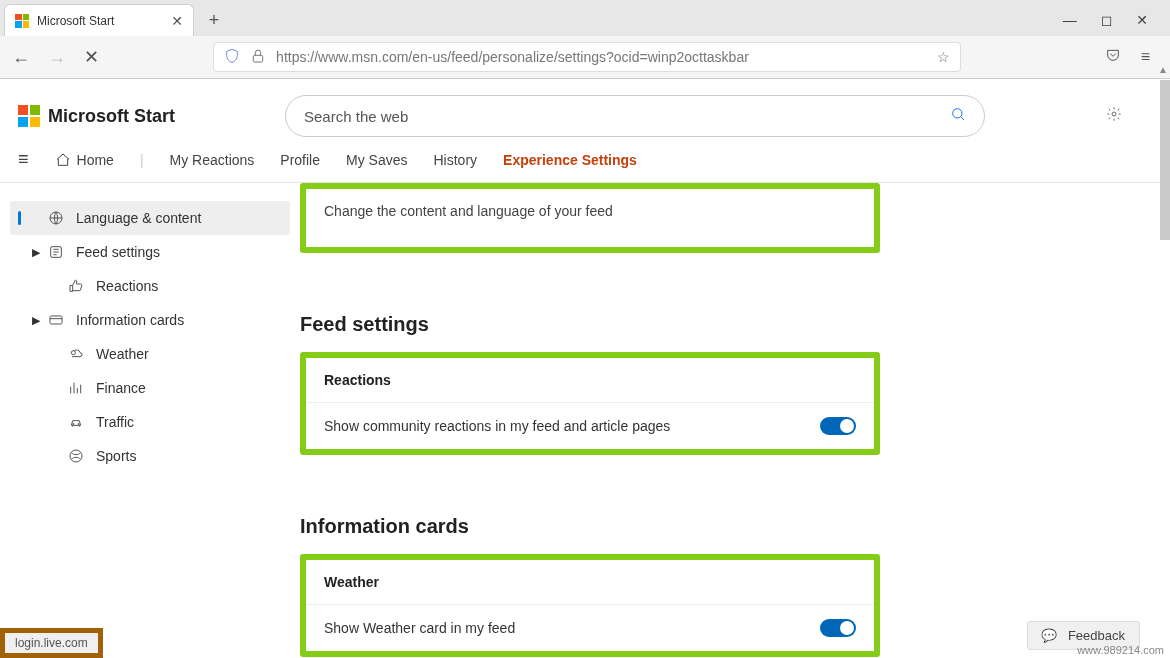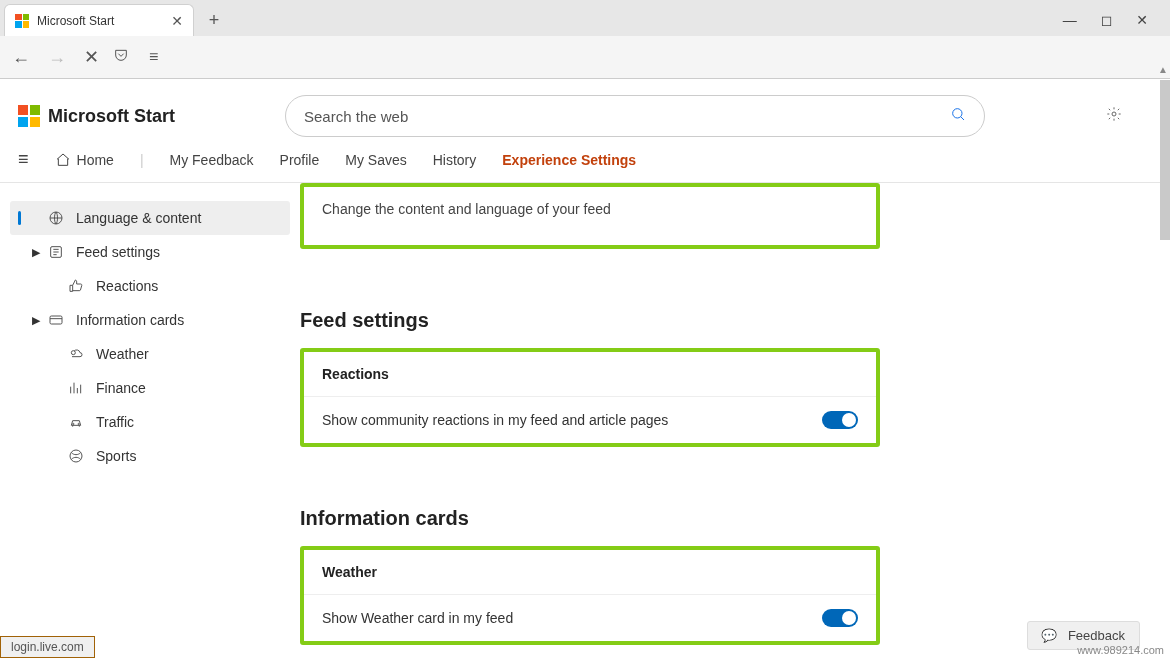--- a/index.html
+++ b/index.html
@@ -43,34 +43,34 @@
     .body-row { display:flex; }
     .sidebar { width: 300px; padding: 18px 10px; }
     .side-item { display:flex; align-items:center; gap:12px; padding: 9px 14px 9px 38px; font-size:14px; color:#333; border-radius:3px; position:relative; }
     .side-item.selected { background:#eee; }
     .side-item.selected::before { content:""; position:absolute; left:8px; top:10px; bottom:10px; width:3px; background:#0078d4; border-radius:2px; }
     .side-item .caret { position:absolute; left:22px; font-size:11px; color:#333; }
     .side-item .ico { width:16px; display:flex; justify-content:center; color:#555; }
     .side-sub { padding-left: 58px; }
 
     .content { flex:1; padding: 0 40px 40px 0; max-width: 620px; }
-    .card { border:4px solid #84cc16; border-radius:3px; background:#fff; margin-bottom: 4px; }
+    .card { border:6px solid #84cc16; border-radius:3px; background:#fff; margin-bottom: 4px; }
     .card-pad { padding: 14px 18px; }
     .card-desc { color:#444; font-size:14px; margin-bottom:14px; }
     .dropdown { border:1px solid #bbb; background:#f6f6f6; padding:9px 12px; font-size:14px; color:#333; display:flex; align-items:center; border-radius:2px; }
     .dropdown .chev { margin-left:auto; color:#555; }
 
     .section-title { font-size:20px; font-weight:600; margin: 60px 0 16px 0; color:#222; }
     .sub-header { font-weight:600; font-size:14px; padding:14px 18px; border-bottom:1px solid #eee; color:#222; }
     .row-setting { display:flex; align-items:center; padding:14px 18px; font-size:14px; color:#333; }
     .toggle { margin-left:auto; width:36px; height:18px; background:#0067b8; border-radius:10px; position:relative; }
     .toggle::after { content:""; position:absolute; right:2px; top:2px; width:14px; height:14px; background:#fff; border-radius:50%; }
 
     
-    .status-bar { position:absolute; bottom:0; left:0; background:#f0f0f0; border:1px solid #a16207; padding:3px 10px; font-size:12px; color:#555; }
+    .status-bar { position:absolute; bottom:0; left:0; background:#f0f0f0; border:5px solid #a16207; padding:3px 10px; font-size:12px; color:#555; }
     .feedback { position:absolute; bottom:8px; right:30px; background:#f0f0f0; border:1px solid #ddd; padding:6px 14px; font-size:13px; color:#444; display:flex; align-items:center; gap:10px; border-radius:3px; }
     .watermark { position:absolute; bottom:2px; right:6px; font-size:11px; color:#888;text-align:right; }
 
     
     .scroll-thumb { position:absolute; right:0; top:80px; width:10px; height:160px; background:#c9c9c9; }
     .scroll-up { position:absolute; right:2px; top:64px; font-size:10px; color:#888; }
 
     svg { width:16px; height:16px; stroke:currentColor; fill:none; stroke-width:1.5; }
   </style>
 </head>
@@ -93,20 +93,35 @@
       <span>—</span>
       <span>◻</span>
       <span>✕</span>
     </div>
   </div>
   <div class="addr-bar">
     <div class="nav-btns">
       <span>←</span>
       <span style="color:#bbb;">→</span>
       <span>✕</span>
+    </div>
+    <div class="url-field">
+      <span class="shield">
+        <svg viewBox="0 0 24 24">
+            <path d="M12 2l8 3v6c0 5-3.5 9-8 11-4.5-2-8-6-8-11V5l8-3z"></path>
+          </svg>
+      </span>
+      <span class="lock">
+        <svg viewBox="0 0 24 24">
+            <rect x="5" y="11" width="14" height="10" rx="2"></rect>
+            <path d="M8 11V7a4 4 0 018 0v4"></path>
+          </svg>
+      </span>
+      <span>https://www.msn.com/en-us/feed/personalize/settings?ocid=winp2octtaskbar</span>
+      <span class="star">☆</span>
     </div>
     <div class="toolbar-right">
       <span>
         <svg viewBox="0 0 24 24">
             <path d="M4 5h16v7a8 8 0 01-16 0V5z"></path>
             <path d="M8 10l4 4 4-4"></path>
           </svg>
       </span>
       <span>≡</span>
     </div>
@@ -143,21 +158,21 @@
 
   <div class="nav-row">
     <span class="hamburger">≡</span>
     <span class="nav-home">
       <svg viewBox="0 0 24 24">
           <path d="M3 11l9-8 9 8M5 10v10h14V10"></path>
         </svg>
       <span>Home</span>
     </span>
     <span class="nav-divider">|</span>
-    <span class="nav-item">My Feedback</span>
+    <span class="nav-item">My Reactions</span>
     <span class="nav-item">Profile</span>
     <span class="nav-item">My Saves</span>
     <span class="nav-item">History</span>
     <span class="nav-item active">Experience Settings</span>
   </div>
 
   <div class="body-row">
     <div class="sidebar">
       <div class="side-item selected">
         <span class="ico">

